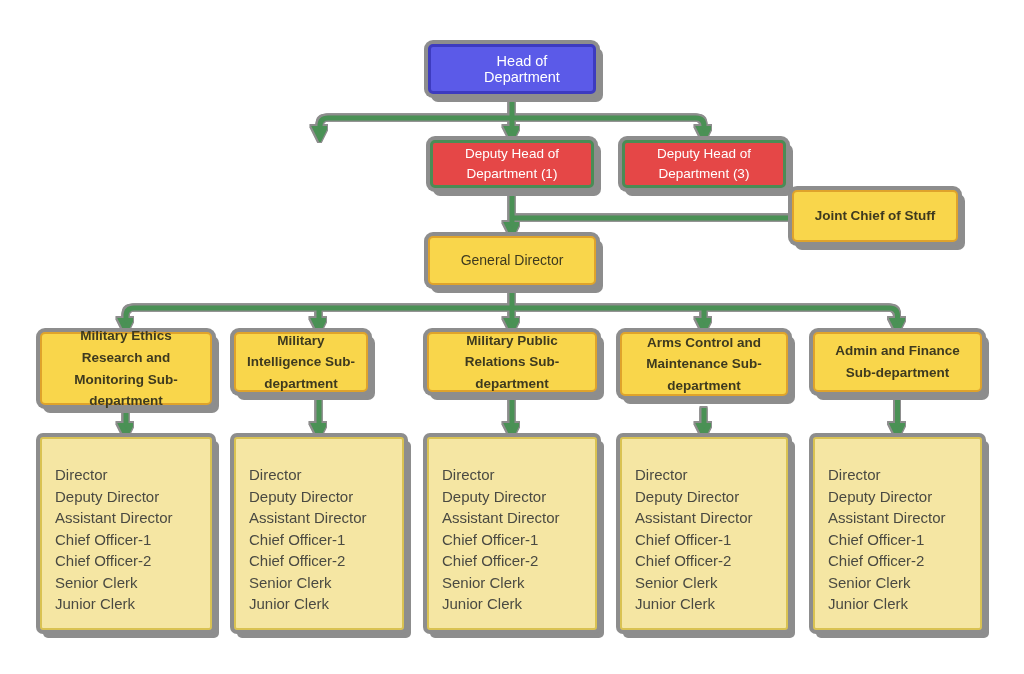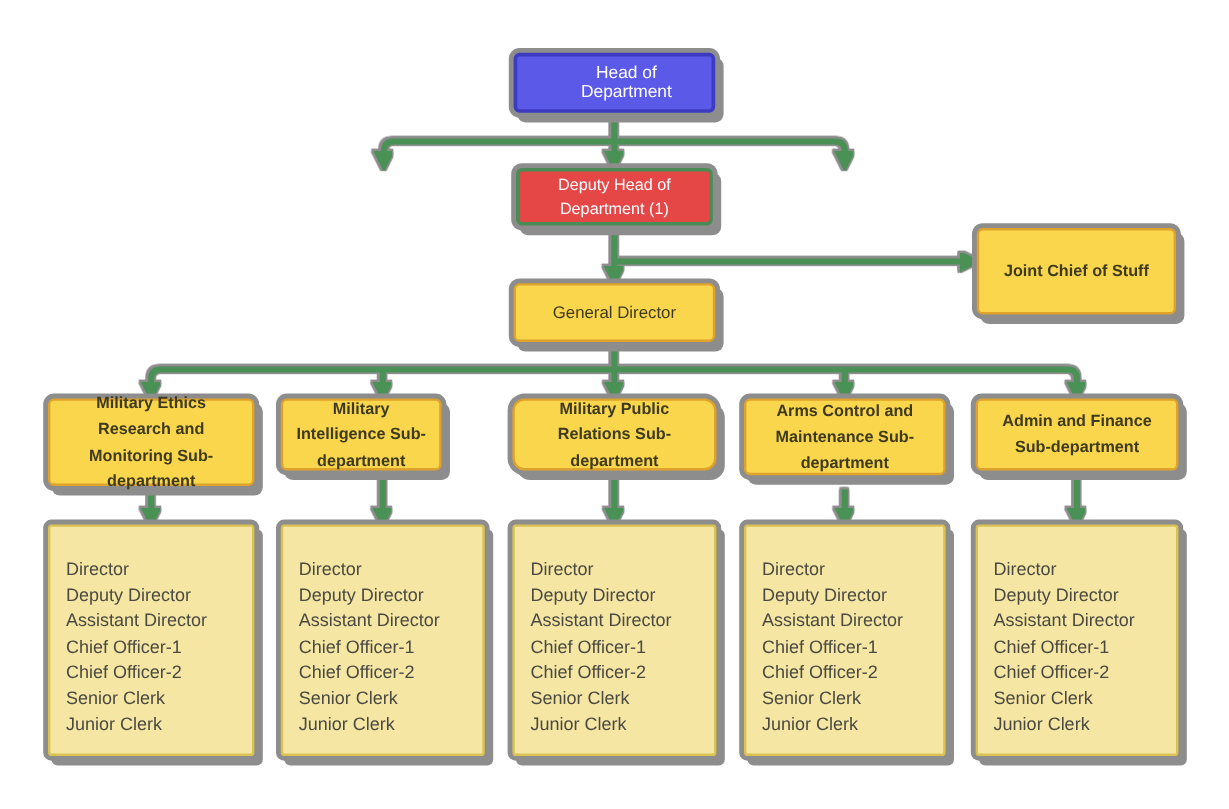--- a/index.html
+++ b/index.html
@@ -90,36 +90,39 @@
     <path d="M897.5,392 V433" marker-end="url(#arr)"></path>
   </svg>
 
   <div class="node head" style="left:428px; top:44px; width:168px; height:50px;">
     <span class="node-label">Head of Department</span>
   </div>
 
   <div class="node deputy" style="left:430px; top:140px; width:164px; height:48px;">
     <span class="node-label">Deputy Head of Department (1)</span>
   </div>
+  <div class="node deputy" style="left:622px; top:140px; width:164px; height:48px;">
+    <span class="node-label">Deputy Head of Department (3)</span>
+  </div>
 
-  <div class="node gold bold" style="left:814px; top:190px; width:166px; height:72px;justify-content:center;">
+  <div class="node gold bold" style="left:792px; top:190px; width:166px; height:52px;justify-content:center;">
     <span class="node-label">Joint Chief of Stuff</span>
   </div>
 
   <div class="node gold" style="left:428px; top:236px; width:168px; height:49px; font-size:14px;text-align:right;">
     <span class="node-label">General Director</span>
   </div>
 
   <div class="node gold bold" style="left:40px; top:332px; width:172px; height:73px;">
     <span class="node-label">Military Ethics Research and Monitoring Sub-department</span>
   </div>
   <div class="node gold bold" style="left:234px; top:332px; width:134px; height:60px;">
     <span class="node-label">Military Intelligence Sub-department</span>
   </div>
-  <div class="node gold bold" style="left:427px; top:332px; width:170px; height:60px;border-radius:10px;">
+  <div class="node gold bold" style="left:427px; top:332px; width:170px; height:60px;">
     <span class="node-label">Military Public Relations Sub-department</span>
   </div>
   <div class="node gold bold" style="left:620px; top:332px; width:168px; height:64px;">
     <span class="node-label">Arms Control and Maintenance Sub-department</span>
   </div>
   <div class="node gold bold" style="left:813px; top:332px; width:169px; height:60px;">
     <span class="node-label">Admin and Finance Sub-department</span>
   </div>
 
   <div class="node staff" style="left:40px; top:437px; width:172px; height:193px;">

